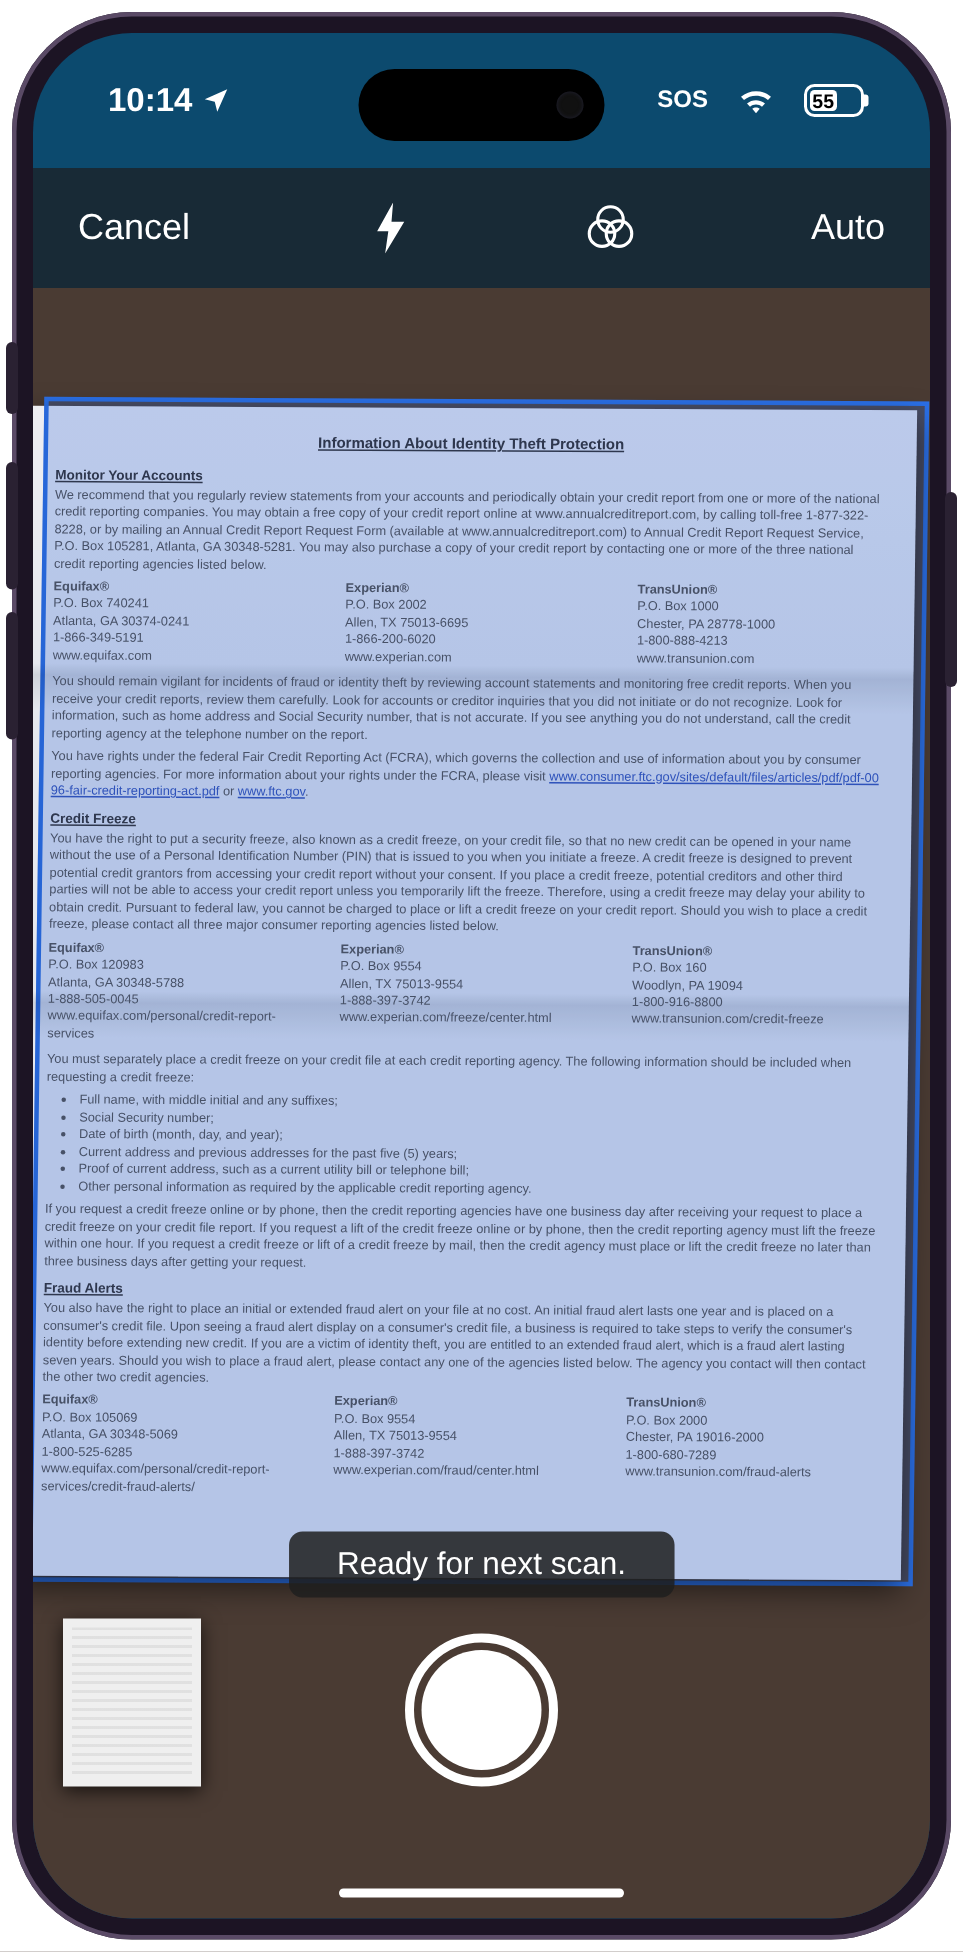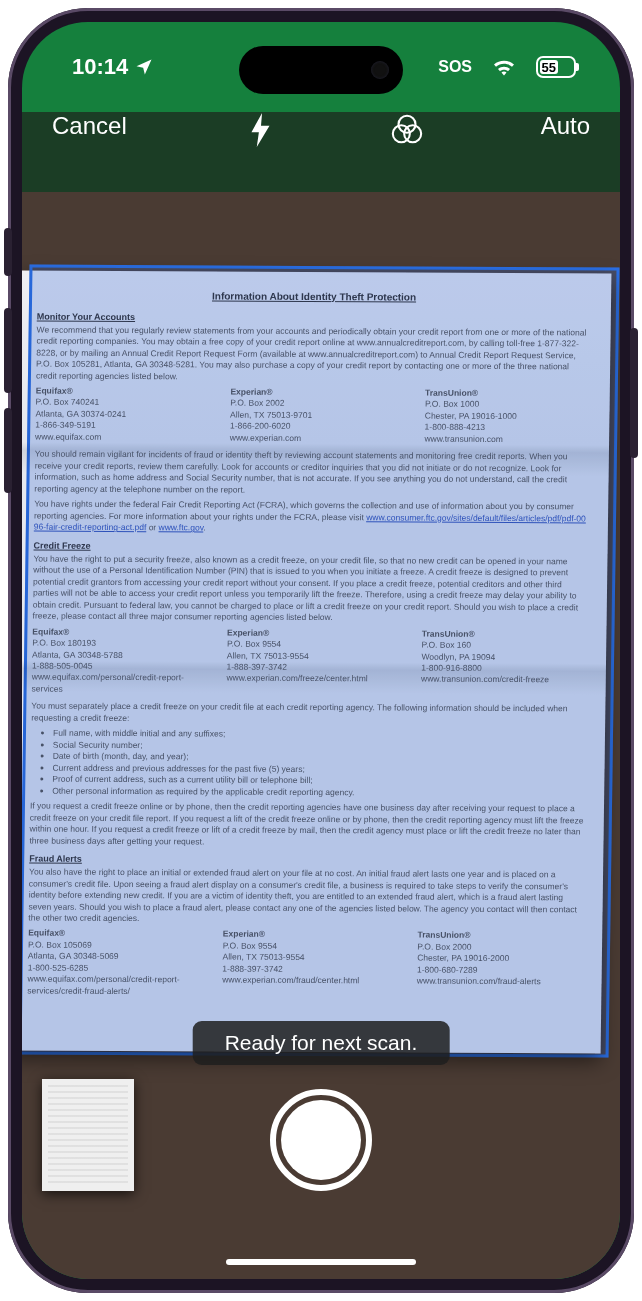--- a/index.html
+++ b/index.html
@@ -21,21 +21,21 @@
     border-radius: 6px;
   }
   .side-btn.l1 { left: -4px; top: 220px; width: 8px; height: 48px; }
   .side-btn.l2 { left: -4px; top: 300px; width: 8px; height: 85px; }
   .side-btn.l3 { left: -4px; top: 400px; width: 8px; height: 85px; }
   .side-btn.r1 { right: -4px; top: 320px; width: 8px; height: 130px; }
 
   .screen {
     position: relative;
     width: 100%; height: 100%;
-    background: #15803d;
+    background: #0c4a6e;
     border-radius: 66px;
     overflow: hidden;
   }
 
   
   .island {
     position: absolute;
     top: 24px; left: 50%;
     transform: translateX(-50%);
     width: 164px; height: 48px;
@@ -88,21 +88,21 @@
     color: #000; font-size: 13px; font-weight: 700;
   }
 
   
   .toolbar {
     position: absolute;
     top: 90px; left: 0; right: 0;
     height: 80px;
     background: rgba(30,25,25,0.65);
     display: flex;
-    align-items: flex-start;
+    align-items: center;
     justify-content: space-between;
     padding: 0 30px;
     color: #fff;
     z-index: 30;
   }
   .toolbar .txt { font-size: 24px; font-weight: 400; }
   .toolbar .center-icons { display: flex; gap: 110px; }
   .icon-btn { width: 36px; height: 36px; display: flex; align-items: center; justify-content: center; }
 
   
@@ -286,35 +286,35 @@
     <div class="camera-view">
       <div class="doc-wrap">
         <div class="doc-paper">
           <div class="doc-title">Information About Identity Theft Protection</div>
 
           <div class="doc-h">Monitor Your Accounts</div>
           <div class="doc-p">We recommend that you regularly review statements from your accounts and periodically obtain your credit report from one or more of the national credit reporting companies. You may obtain a free copy of your credit report online at www.annualcreditreport.com, by calling toll-free 1-877-322-8228, or by mailing an Annual Credit Report Request Form (available at www.annualcreditreport.com) to Annual Credit Report Request Service, P.O. Box 105281, Atlanta, GA 30348-5281. You may also purchase a copy of your credit report by contacting one or more of the three national credit reporting agencies listed below.</div>
 
           <div class="doc-cols">
             <div class="doc-col"><b>Equifax®</b><br><span>P.O. Box 740241</span><br><span>Atlanta, GA 30374-0241</span><br><span>1-866-349-5191</span><br><span>www.equifax.com</span></div>
-            <div class="doc-col"><b>Experian®</b><br><span>P.O. Box 2002</span><br><span>Allen, TX 75013-9701</span><br><span>1-866-200-6020</span><br><span>www.experian.com</span></div>
-            <div class="doc-col"><b>TransUnion®</b><br><span>P.O. Box 1000</span><br><span>Chester, PA 19016-1000</span><br><span>1-800-888-4213</span><br><span>www.transunion.com</span></div>
+            <div class="doc-col"><b>Experian®</b><br><span>P.O. Box 2002</span><br><span>Allen, TX 75013-6695</span><br><span>1-866-200-6020</span><br><span>www.experian.com</span></div>
+            <div class="doc-col"><b>TransUnion®</b><br><span>P.O. Box 1000</span><br><span>Chester, PA 28778-1000</span><br><span>1-800-888-4213</span><br><span>www.transunion.com</span></div>
           </div>
 
           <div class="doc-p">You should remain vigilant for incidents of fraud or identity theft by reviewing account statements and monitoring free credit reports. When you receive your credit reports, review them carefully. Look for accounts or creditor inquiries that you did not initiate or do not recognize. Look for information, such as home address and Social Security number, that is not accurate. If you see anything you do not understand, call the credit reporting agency at the telephone number on the report.</div>
           <div class="doc-p">
             <span>You have rights under the federal Fair Credit Reporting Act (FCRA), which governs the collection and use of information about you by consumer reporting agencies. For more information about your rights under the FCRA, please visit</span>
             <span class="doc-link">www.consumer.ftc.gov/sites/default/files/articles/pdf/pdf-0096-fair-credit-reporting-act.pdf</span><span> or </span><span class="doc-link">www.ftc.gov</span>.
           </div>
 
           <div class="doc-h">Credit Freeze</div>
           <div class="doc-p">You have the right to put a security freeze, also known as a credit freeze, on your credit file, so that no new credit can be opened in your name without the use of a Personal Identification Number (PIN) that is issued to you when you initiate a freeze. A credit freeze is designed to prevent potential credit grantors from accessing your credit report without your consent. If you place a credit freeze, potential creditors and other third parties will not be able to access your credit report unless you temporarily lift the freeze. Therefore, using a credit freeze may delay your ability to obtain credit. Pursuant to federal law, you cannot be charged to place or lift a credit freeze on your credit report. Should you wish to place a credit freeze, please contact all three major consumer reporting agencies listed below.</div>
 
           <div class="doc-cols">
-            <div class="doc-col"><b>Equifax®</b><br><span>P.O. Box 180193</span><br><span>Atlanta, GA 30348-5788</span><br><span>1-888-505-0045</span><br><span>www.equifax.com/personal/credit-report-services</span></div>
+            <div class="doc-col"><b>Equifax®</b><br><span>P.O. Box 120983</span><br><span>Atlanta, GA 30348-5788</span><br><span>1-888-505-0045</span><br><span>www.equifax.com/personal/credit-report-services</span></div>
             <div class="doc-col"><b>Experian®</b><br><span>P.O. Box 9554</span><br><span>Allen, TX 75013-9554</span><br><span>1-888-397-3742</span><br><span>www.experian.com/freeze/center.html</span></div>
             <div class="doc-col"><b>TransUnion®</b><br><span>P.O. Box 160</span><br><span>Woodlyn, PA 19094</span><br><span>1-800-916-8800</span><br><span>www.transunion.com/credit-freeze</span></div>
           </div>
 
           <div class="doc-p">You must separately place a credit freeze on your credit file at each credit reporting agency. The following information should be included when requesting a credit freeze:</div>
           <ul class="doc-list">
             <li>Full name, with middle initial and any suffixes;</li>
             <li>Social Security number;</li>
             <li>Date of birth (month, day, and year);</li>
             <li>Current address and previous addresses for the past five (5) years;</li>

